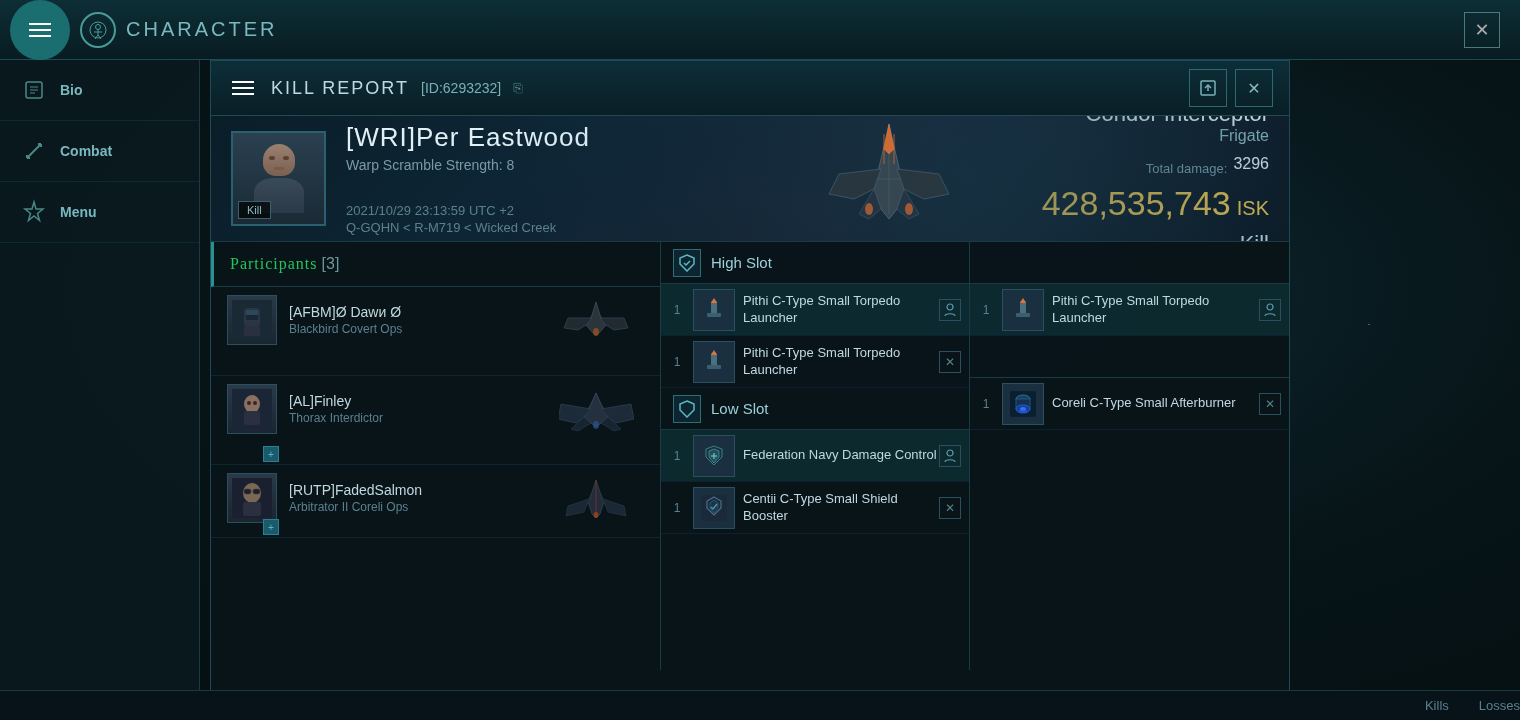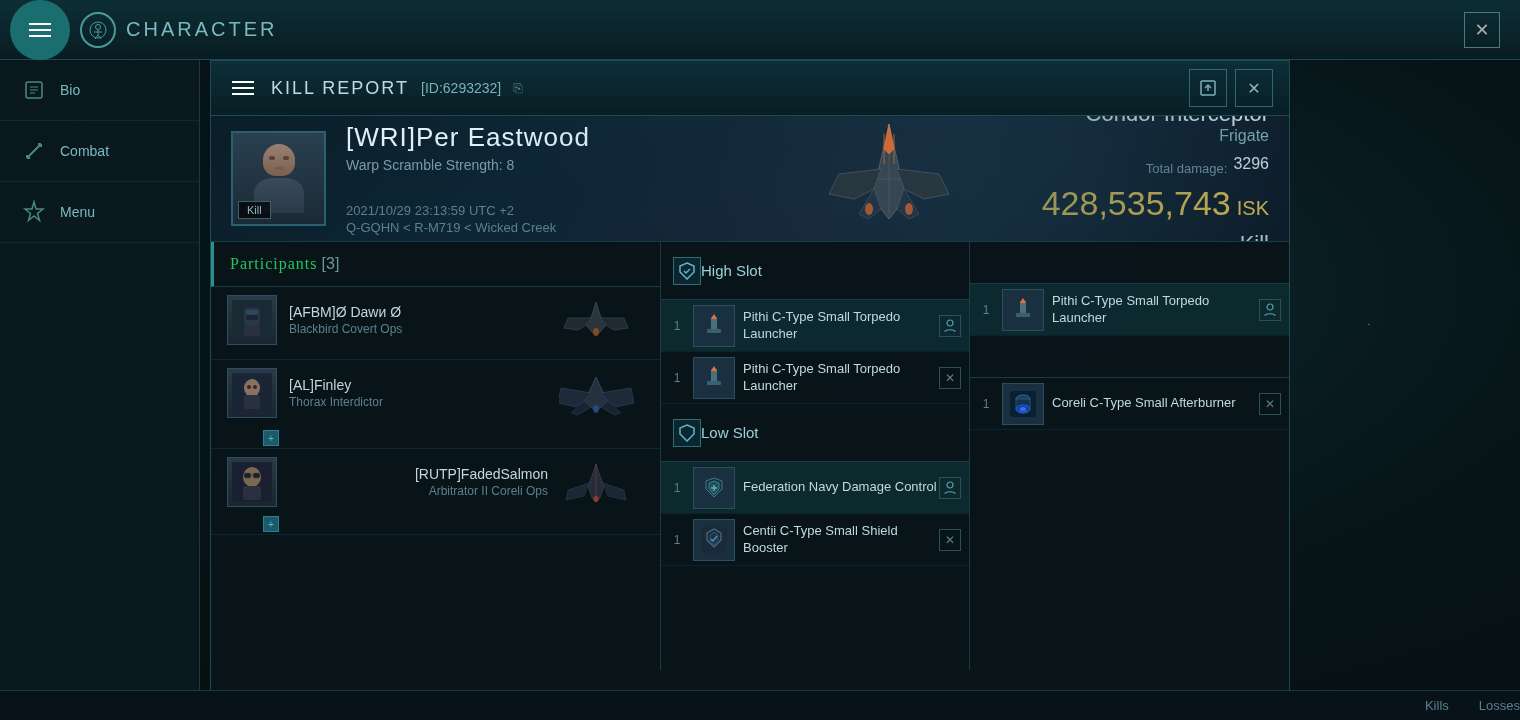--- a/index.html
+++ b/index.html
@@ -77,20 +77,21 @@
     }
 
     
     .left-sidebar {
       position: absolute;
       left: 0; top: 60px; bottom: 0;
       width: 200px;
       background: rgba(10,25,30,0.95);
       border-right: 1px solid #1a3a40;
       z-index: 5;
+      font-weight: bold;
     }
 
     .sidebar-item {
       display: flex;
       align-items: center;
       padding: 16px 20px;
       color: #7ab8c0;
       font-size: 14px;
       cursor: pointer;
       border-bottom: 1px solid #0d2a30;
@@ -433,24 +434,25 @@
       bottom: 2px; left: 52px;
     }
 
     
     .modules-panel {
       flex: 1;
       overflow-y: auto;
     }
 
     .module-section-header {
-      height: 58px;
+      height: 42px;
       display: flex;
       align-items: center;
       padding: 0 12px;
+      gap: 10px;
       border-bottom: 1px solid #1a3a45;
     }
 
     .slot-icon {
       width: 28px; height: 28px;
       border: 1px solid #2a7070;
       background: #0d2530;
       display: flex; align-items: center; justify-content: center;
     }
 
@@ -726,21 +728,21 @@
 
   <div class="bottom-section">
 
     <div class="participants-panel">
       <div class="section-header">
         <span class="section-title">Participants</span>
         <span class="section-count">[3]</span>
       </div>
 
       <div>
-        <div class="participant-row" style="padding-bottom:14px;">
+        <div class="participant-row" style="padding-bottom:30px;">
           <div class="participant-avatar">
             <div class="participant-avatar-inner">
               <svg width="40" height="40" viewBox="0 0 40 40">
                 <rect width="40" height="40" fill="#1a2a35"></rect>
 
                 <rect x="12" y="8" width="16" height="18" rx="3" fill="#2a3545"></rect>
                 <rect x="14" y="10" width="12" height="10" rx="1" fill="#1a2535"></rect>
 
                 <rect x="14" y="10" width="12" height="5" rx="1" fill="#3a6070" opacity="0.6"></rect>
                 <rect x="12" y="26" width="16" height="10" rx="2" fill="#2a3040"></rect>
@@ -807,21 +809,21 @@
         <div class="blow-badge">
           <span class="top-damage-label">Top Damage</span>
           <span style="color:#3a5a60;">|</span>
           <span class="damage-value">2541</span>
           <span style="color:#3a5a60;">|</span>
           <span class="damage-pct">77%</span>
         </div>
       </div>
 
       <div>
-        <div class="participant-row" style="padding-bottom:27px;text-align:right;">
+        <div class="participant-row" style="padding-bottom:14px;">
           <div class="participant-avatar">
             <div class="participant-avatar-inner">
               <svg width="40" height="40" viewBox="0 0 40 40">
                 <rect width="40" height="40" fill="#1a2030"></rect>
 
                 <ellipse cx="20" cy="15" rx="9" ry="10" fill="#7a6855"></ellipse>
 
                 <rect x="12" y="11" width="7" height="5" rx="2" fill="#1a2030" stroke="#4a4030" stroke-width="0.5"></rect>
                 <rect x="21" y="11" width="7" height="5" rx="2" fill="#1a2030" stroke="#4a4030" stroke-width="0.5"></rect>
                 <line x1="19" y1="13" x2="21" y2="13" stroke="#4a4030" stroke-width="0.5"></line>

